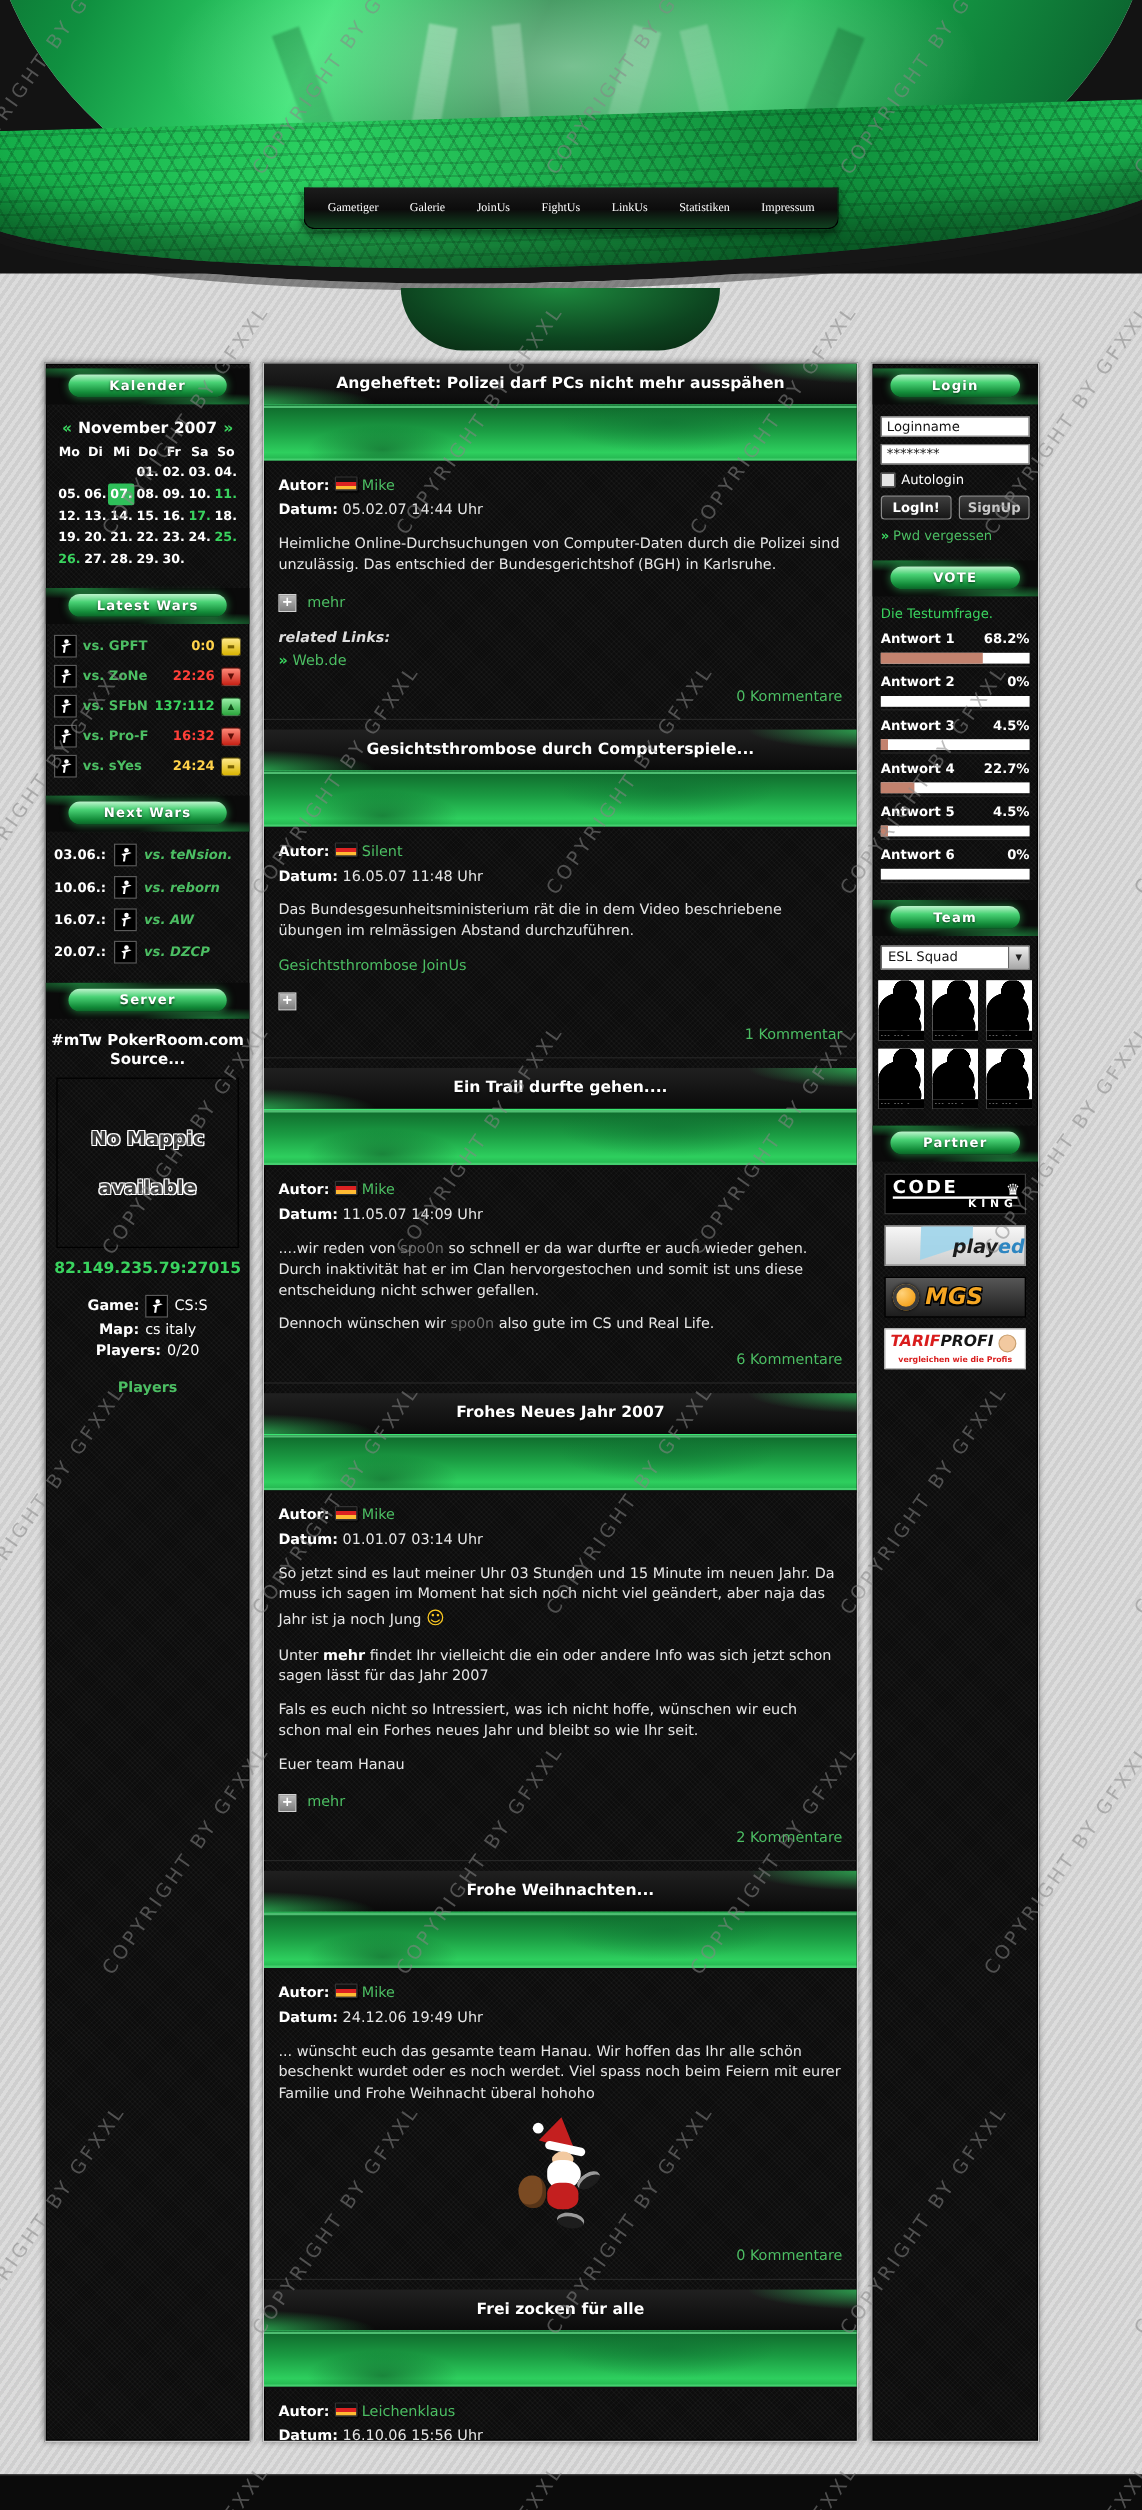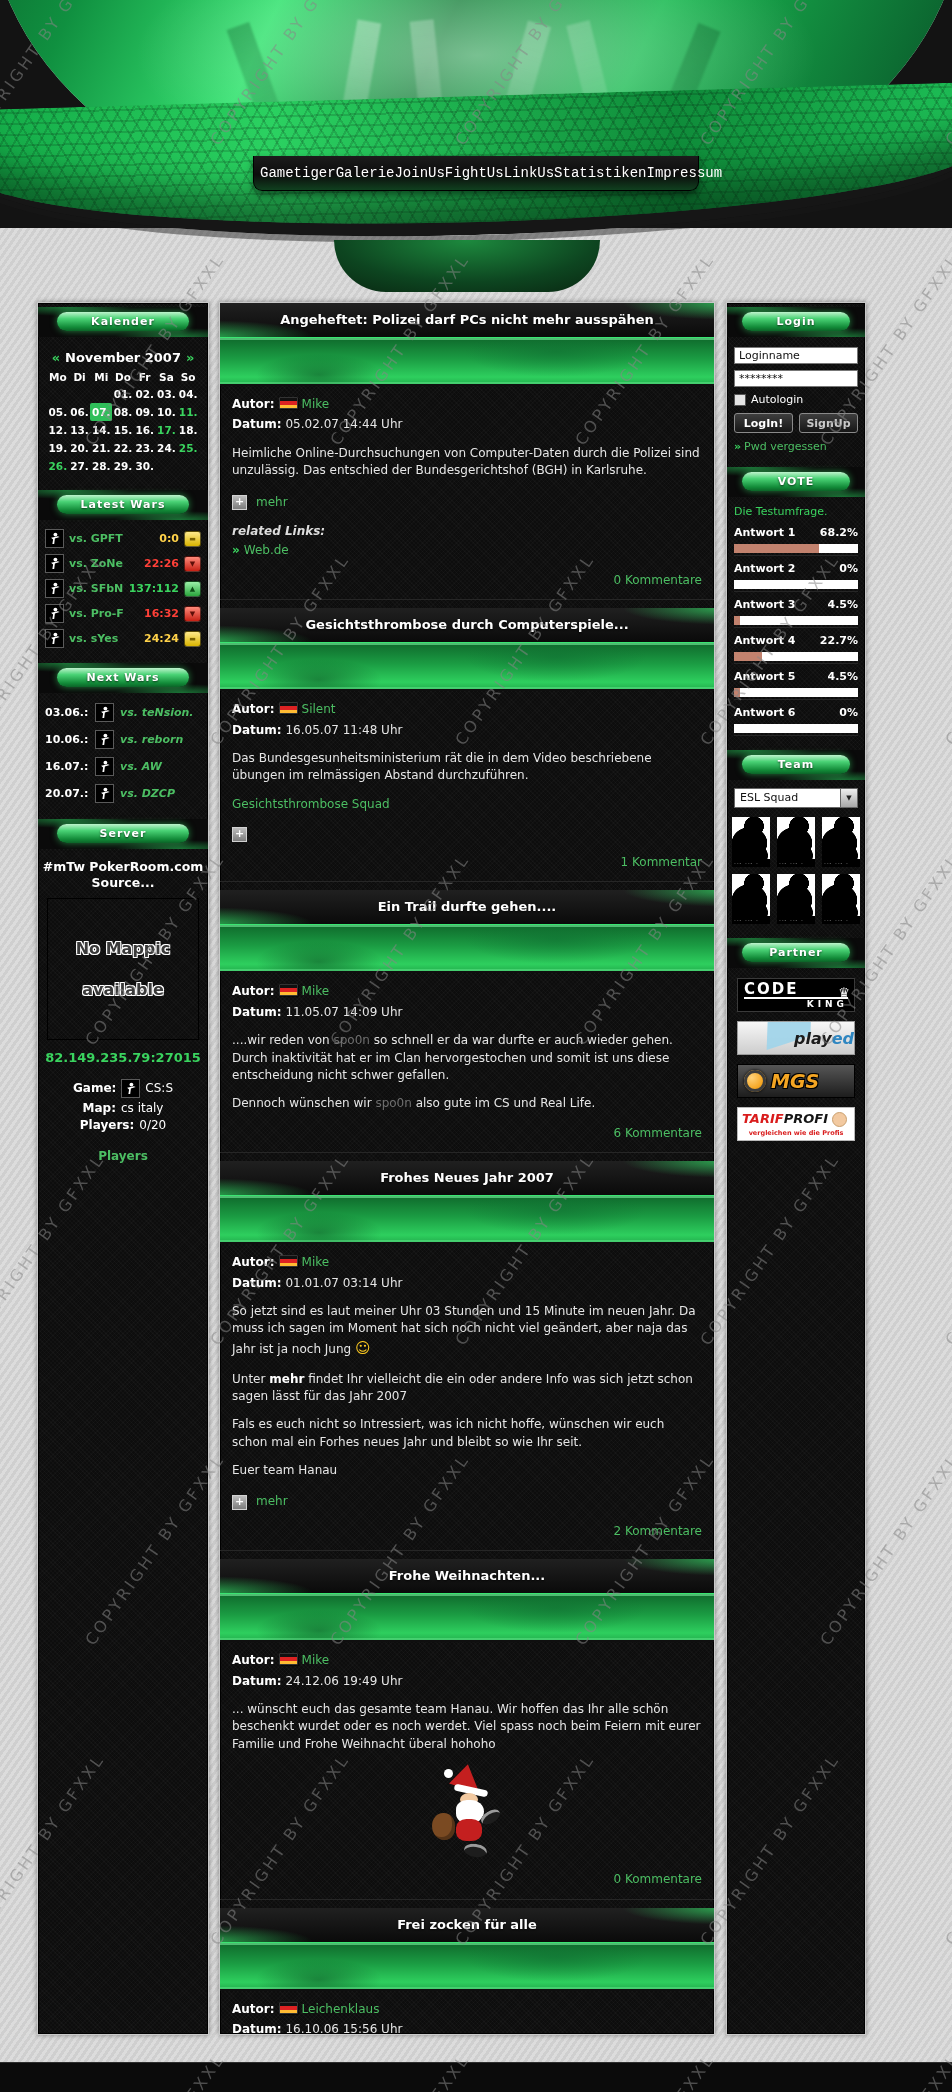--- a/index.html
+++ b/index.html
@@ -48,22 +48,22 @@
   .nav-main{display:flex;height:52px;border-radius:46px 46px 0 0;overflow:hidden;
        background:linear-gradient(180deg,#4a4a4a,#2a2a2a 42%,#101010);border:1px solid #000;}
   .nav-main .item{flex:1;display:flex;align-items:center;justify-content:center;color:#fff;
        font-family:"DejaVu Sans Mono","Liberation Mono",monospace;font-size:13px;
        border-right:1px solid rgba(0,0,0,.75);cursor:pointer;}
   .nav-main .item:last-child{border-right:none;}
   .nav-sub{display:flex;height:34px;align-items:center;justify-content:space-around;
        background:linear-gradient(180deg,#1c1c1c,#0c0c0c 55%,#10401f);
        border:1px solid #000;border-top:none;border-radius:0 0 9px 9px;
        box-shadow:0 4px 7px rgba(0,0,0,.5);padding:0 6px;}
-  .nav-sub .item{color:#fff;font-family:Liberation Mono, monospace;
-       font-size:14px;cursor:pointer;}
+  .nav-sub .item{color:#fff;font-family:Liberation Serif, serif;
+       font-size:10px;cursor:pointer;}
   
   .content{position:absolute;top:302px;left:37px;width:829px;height:1733px;display:flex;z-index:2;}
   .col{background:
         repeating-linear-gradient(45deg,rgba(255,255,255,.025) 0 1px,transparent 1px 3px),
         repeating-linear-gradient(-45deg,rgba(255,255,255,.02) 0 1px,transparent 1px 3px),
         #0d0d0d;
        border:1px solid #c9c9c9;box-shadow:0 0 5px rgba(0,0,0,.4), inset 0 0 0 1px #000;
        box-sizing:border-box;overflow:hidden;height:100%;}
   .col-left{width:172px;margin-right:10px;}
   .col-main{width:496px;margin-right:11px;}
@@ -548,21 +548,21 @@
           <div class="comments"><span class="green-link">0 Kommentare</span></div>
         </div>
       </article>
       <article class="post">
         <div class="post-titlebar">Gesichtsthrombose durch Computerspiele...</div>
         <div class="post-banner"></div>
         <div class="post-body" style="min-height: 165px;">
           <div class="meta-line"><b>Autor:</b><span class="flag"></span><span class="author">Silent</span></div>
           <div class="meta-line"><b>Datum:</b> <span>16.05.07 11:48 Uhr</span></div>
           <p><span>Das Bundesgesunheitsministerium rät die in dem Video beschriebene übungen im relmässigen Abstand durchzuführen.</span></p>
-          <div><span class="green-link">Gesichtsthrombose Squad</span></div>
+          <div><span class="green-link">Gesichtsthrombose JoinUs</span></div>
           <div class="mehr-row">
             <span class="plus">+</span>
           </div>
           <div class="comments"><span class="green-link">1 Kommentar</span></div>
         </div>
       </article>
       <article class="post">
         <div class="post-titlebar">Ein Trail durfte gehen....</div>
         <div class="post-banner"></div>
         <div class="post-body" style="min-height: 150px;">

